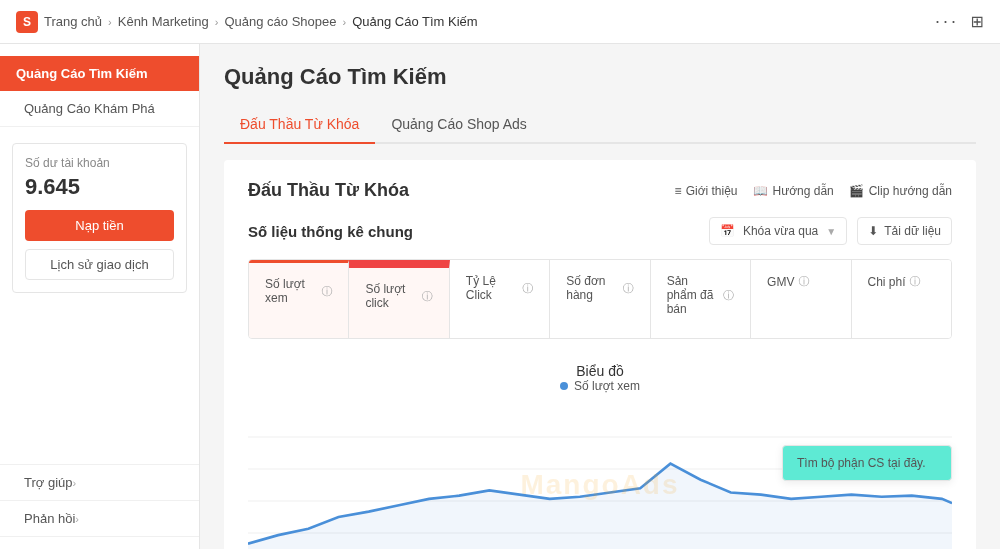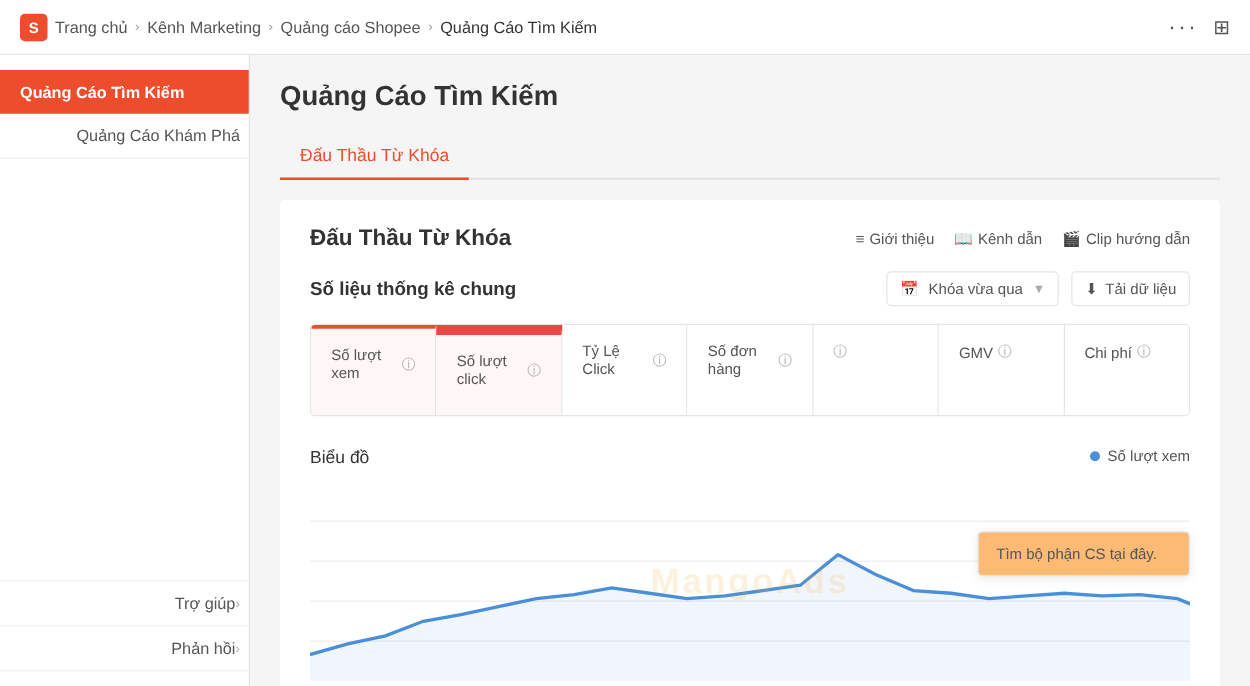--- a/index.html
+++ b/index.html
@@ -44,26 +44,26 @@
       gap: 0;
     }
     .sidebar-section-header {
       background: #ee4d2d;
       color: #fff;
       padding: 10px 16px;
       font-weight: 600;
       font-size: 13px;
     }
     .sidebar-item {
-      padding: 10px 7px;
+      padding: 10px 24px;
       color: #555;
       cursor: pointer;
       display: flex;
       align-items: center;
-      justify-content: flex-end;
+      justify-content: flex-start;
       font-size: 13px;
       border-bottom: 1px solid #f0f0f0;
     }
     .sidebar-chevron { color: #aaa; font-size: 11px; }
 
     .sidebar-balance-box {
       margin: 16px 12px;
       border: 1px solid #e5e5e5;
       border-radius: 4px;
       padding: 12px;
@@ -147,33 +147,33 @@
     }
     .stat-card:last-child { border-right: none; }
     .stat-card.active { background: #fff7f5; border-top: 3px solid #ee4d2d; }
     .stat-card.active2 { background: #fff7f5; border-top: 8px solid #ef4444; }
     .stat-label { font-size: 12px; color: #555; display: flex; align-items: center; gap: 4px; margin-bottom: 8px; }
     .stat-value { font-size: 18px; font-weight: 600; color: #333; }
     .stat-info { color: #aaa; font-size: 11px; cursor: pointer; }
 
     
     .chart-area { margin-top: 8px; }
-    .chart-header { display: flex; justify-content: space-between; align-items: center; margin-bottom: 12px; }
+    .chart-header { display: flex; justify-content: space-between; align-items: center; margin-bottom: 12px; flex-direction: column; }
     .chart-title { font-size: 14px; font-weight: 500; color: #333; }
     .chart-legend { display: flex; align-items: center; gap: 6px; font-size: 12px; color: #555; }
     .legend-dot { width: 8px; height: 8px; border-radius: 50%; background: #4a90d9; }
 
     .chart-container { position: relative; width: 100%; height: 160px; }
     .chart-svg { width: 100%; height: 100%; }
 
     
     .tooltip-bubble {
       position: absolute;
       right: 0; top: 40px;
-      background: #fdba74;
+      background: #5eead4;
       border: 1px solid #e5e5e5;
       border-radius: 4px;
       padding: 10px 14px;
       font-size: 12px;
       color: #555;
       width: 170px;
       box-shadow: 0 2px 8px rgba(0,0,0,0.08);
     }
 
     
@@ -225,54 +225,61 @@
 </div>
 
 <div class="layout">
 
   <div class="sidebar">
     <div class="sidebar-section-header">Quảng Cáo Tìm Kiếm</div>
     <div class="sidebar-item">
       <span>Quảng Cáo Khám Phá</span>
     </div>
 
+    <div class="sidebar-balance-box">
+      <div class="balance-label">Số dư tài khoản</div>
+      <div class="balance-amount">9.645</div>
+      <button class="nap-tien-btn">Nạp tiền</button>
+      <button class="lich-su-btn">Lịch sử giao dịch</button>
+    </div>
 
     <div class="sidebar-bottom">
       <div class="sidebar-item">
         <span>Trợ giúp</span>
         <span class="sidebar-chevron">›</span>
       </div>
       <div class="sidebar-item">
         <span>Phản hồi</span>
         <span class="sidebar-chevron">›</span>
       </div>
     </div>
   </div>
 
   <div class="main">
     <div class="main-inner">
 
       <div class="page-title">Quảng Cáo Tìm Kiếm</div>
 
       <div class="tabs">
         <div class="tab active">Đấu Thầu Từ Khóa</div>
+        <div class="tab">Quảng Cáo Shop Ads</div>
       </div>
 
       <div class="section-card">
 
         <div class="dau-thau-header">
           <div class="dau-thau-title">Đấu Thầu Từ Khóa</div>
           <div class="info-links">
             <div class="info-link">
               <span>≡</span>
               <span>Giới thiệu</span>
             </div>
             <div class="info-link">
               <span>📖</span>
-              <span>Kênh dẫn</span>
+              <span>Hướng dẫn</span>
             </div>
             <div class="info-link">
               <span>🎬</span>
               <span>Clip hướng dẫn</span>
             </div>
           </div>
         </div>
 
         <div class="stats-controls">
           <div class="so-lieu-label">Số liệu thống kê chung</div>
@@ -313,20 +320,21 @@
           </div>
           <div class="stat-card">
             <div class="stat-label">
               <span>Số đơn hàng</span>
               <span class="stat-info">ⓘ</span>
             </div>
             <div class="stat-value"></div>
           </div>
           <div class="stat-card">
             <div class="stat-label">
+              <span>Sản phẩm đã bán</span>
               <span class="stat-info">ⓘ</span>
             </div>
             <div class="stat-value"></div>
           </div>
           <div class="stat-card">
             <div class="stat-label">
               <span>GMV</span>
               <span class="stat-info">ⓘ</span>
             </div>
             <div class="stat-value"></div>

